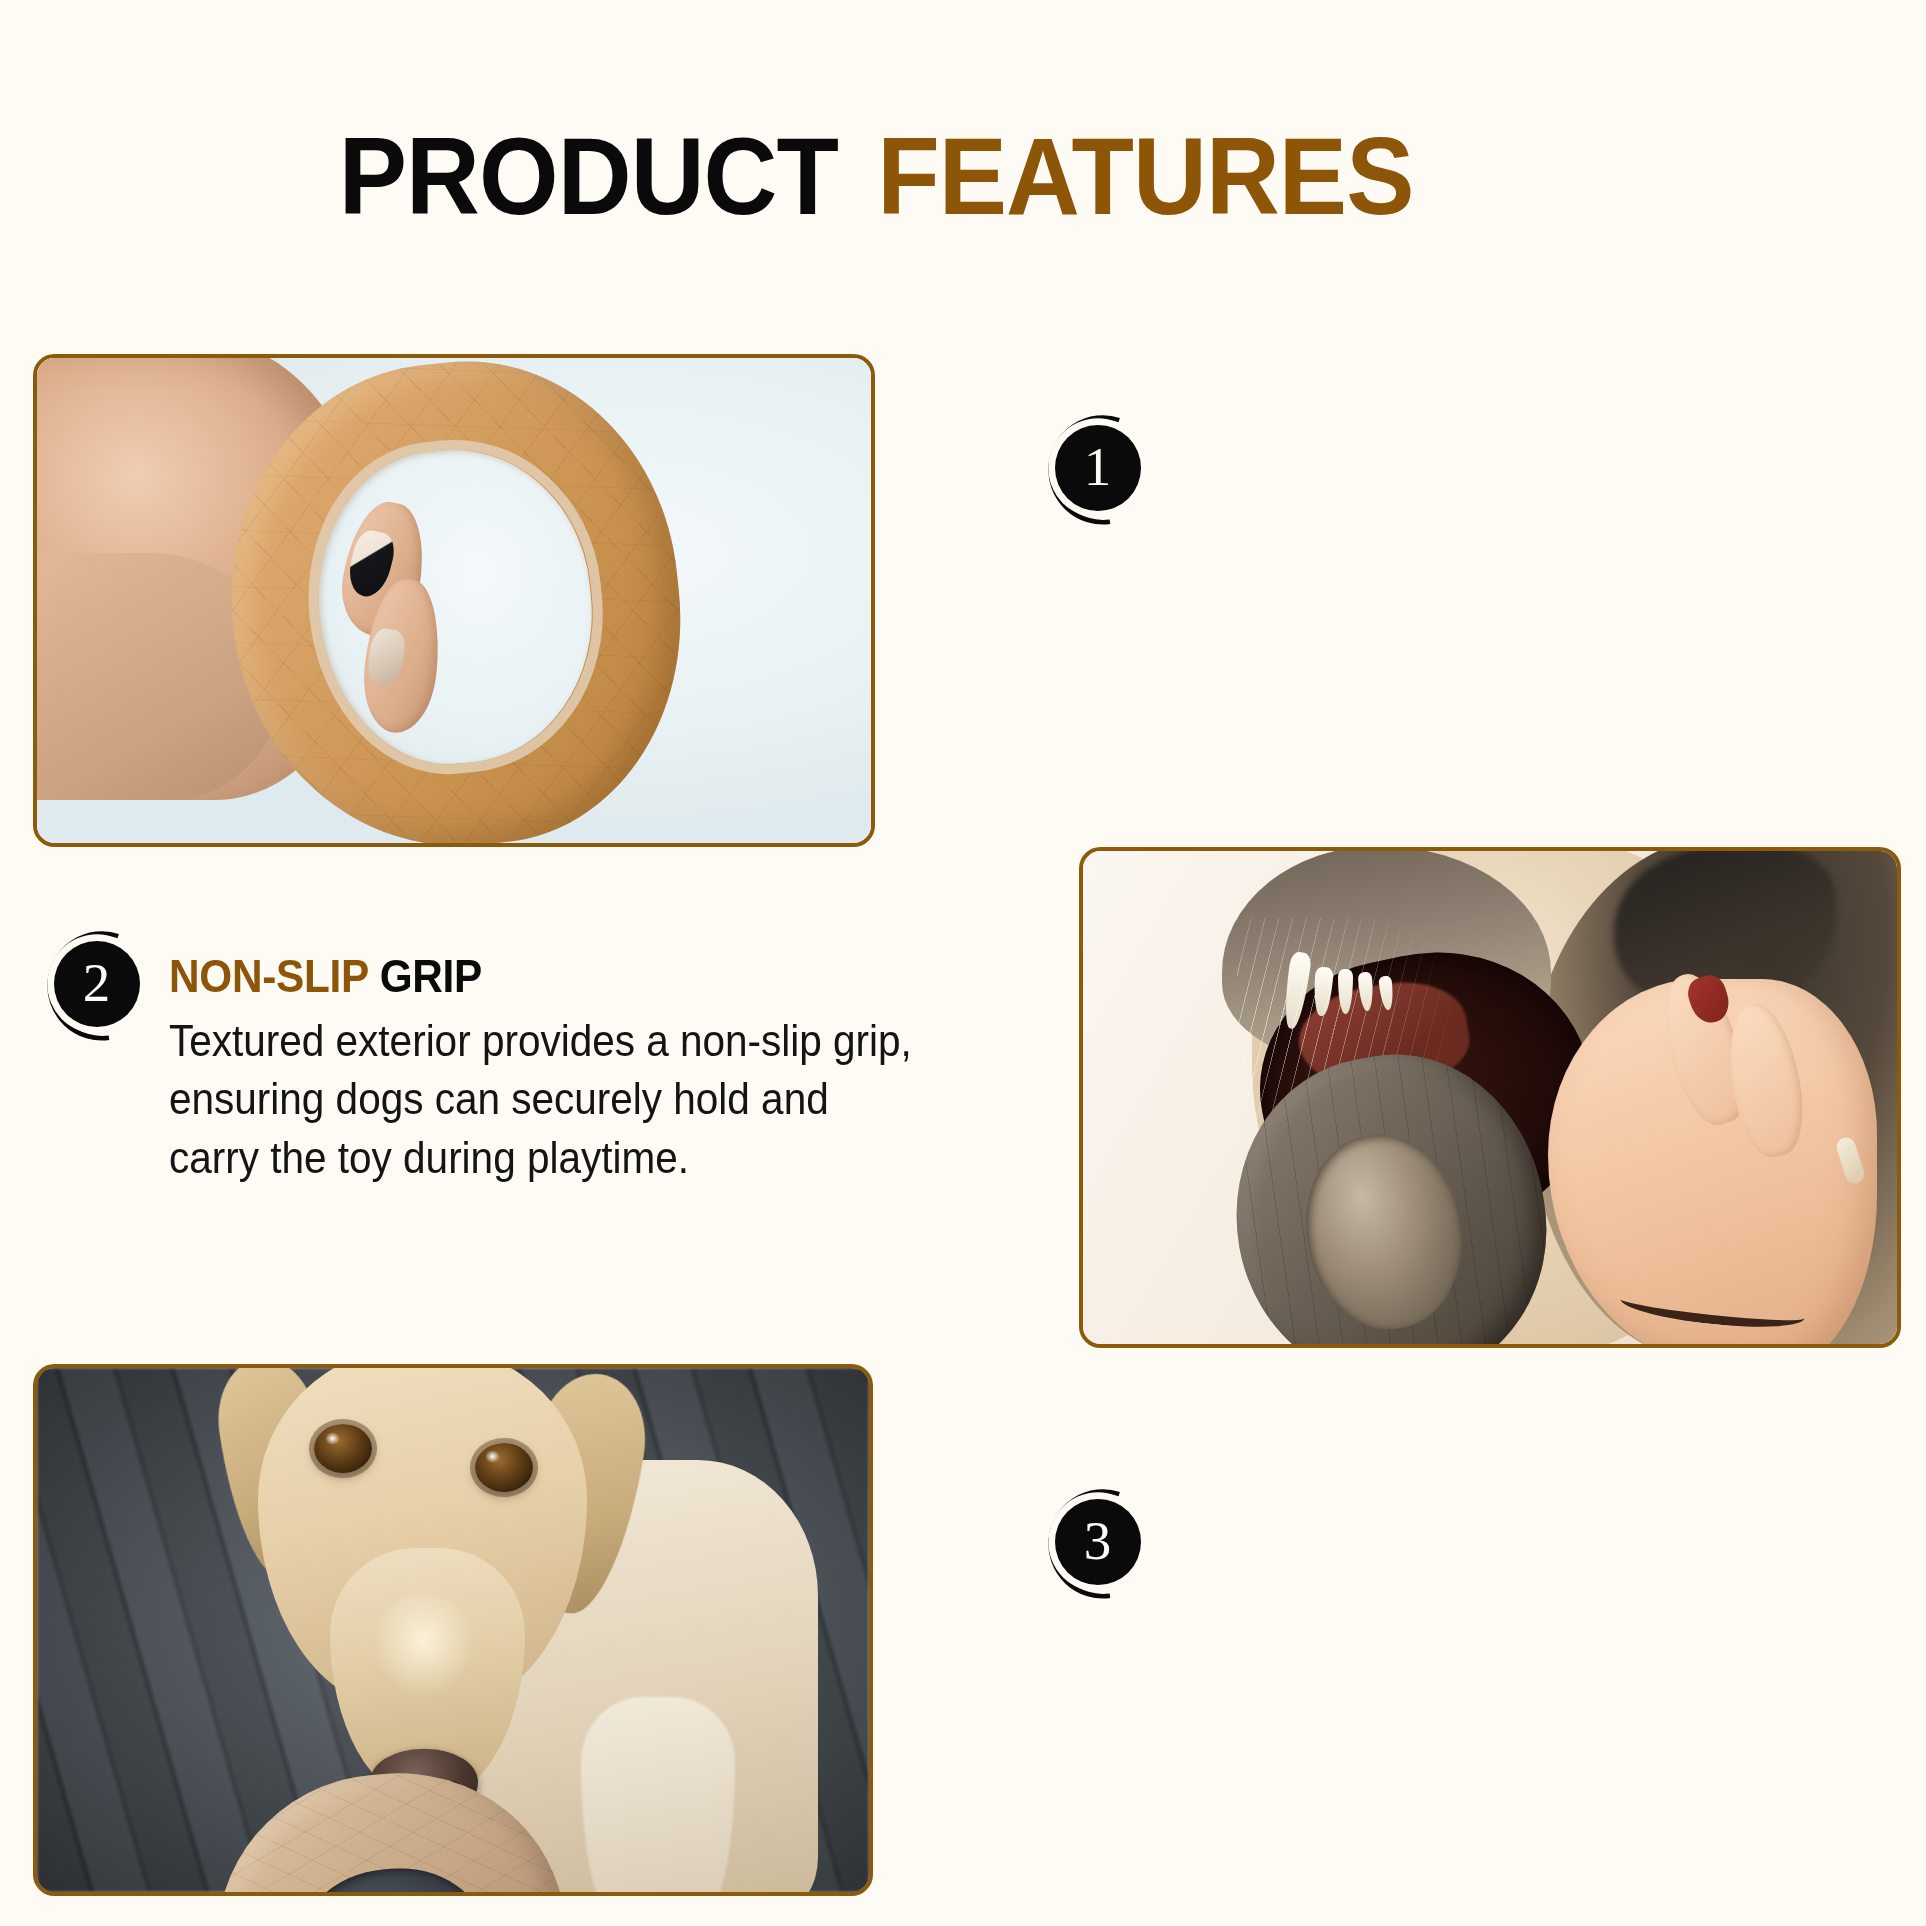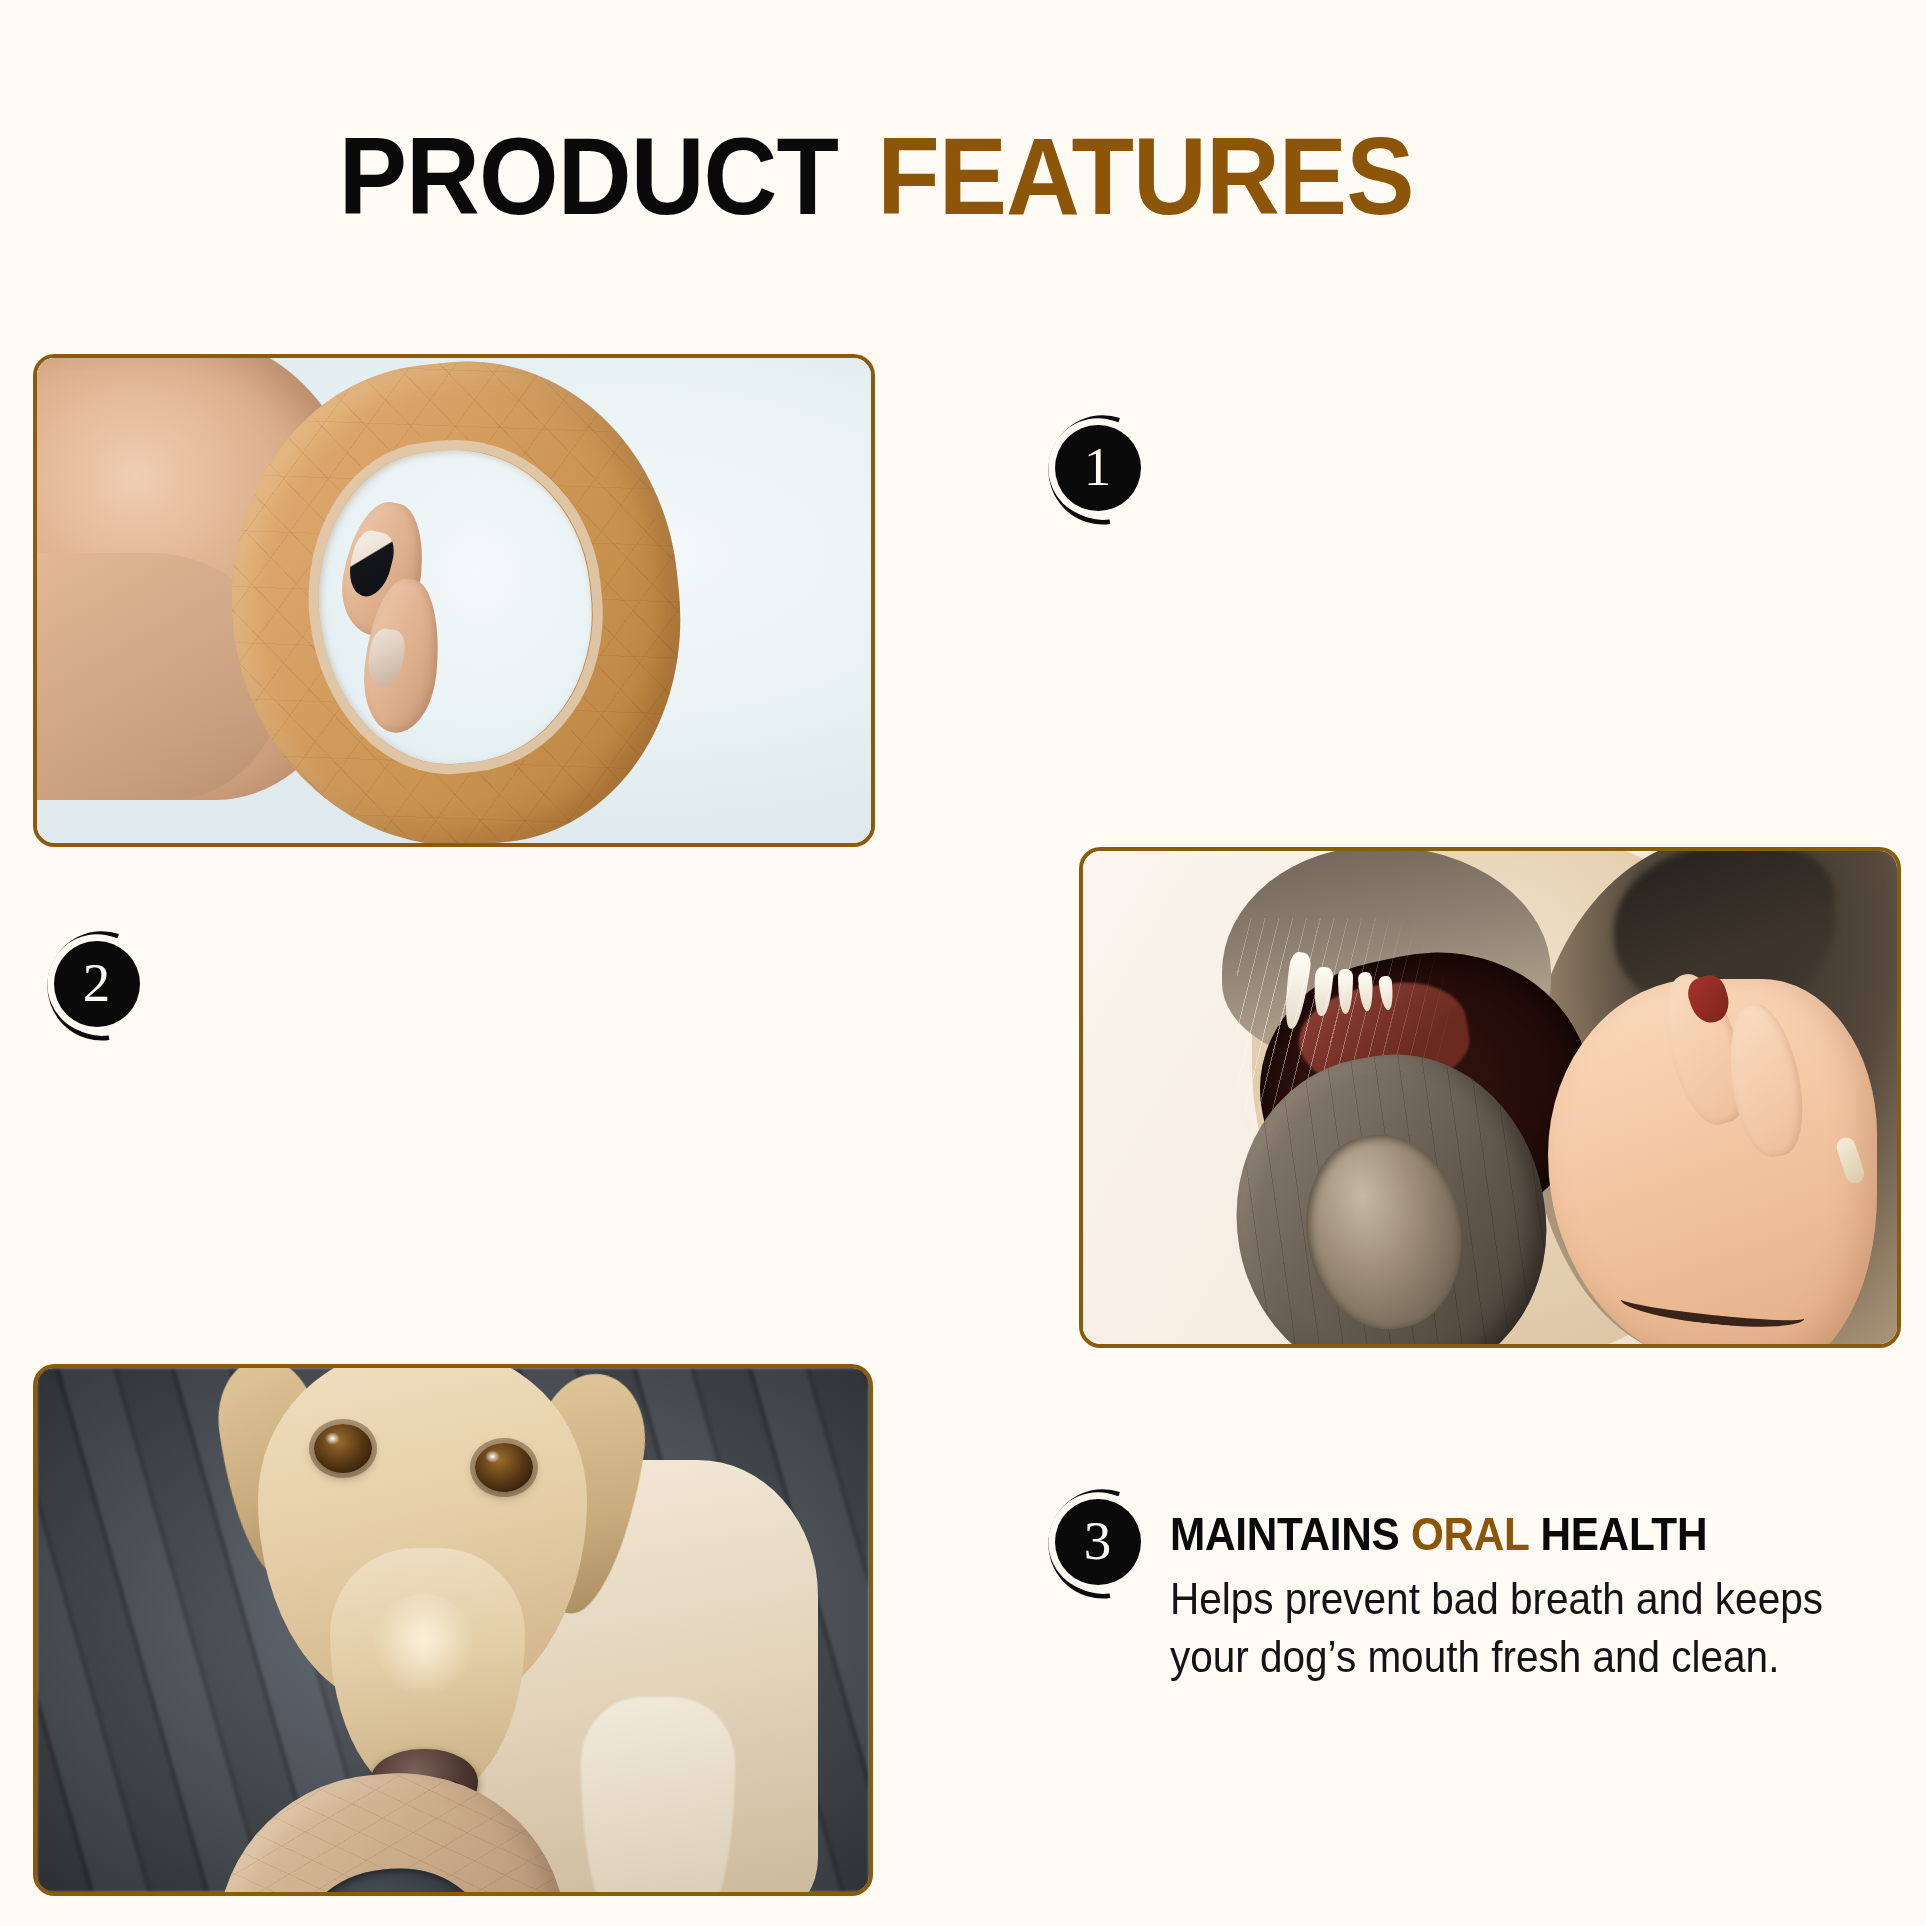--- a/index.html
+++ b/index.html
@@ -469,20 +469,24 @@
 
 <div class="feature" id="feature-2">
   <div class="badge-wrap">
     <svg class="badge-arc" viewBox="0 0 232 232">
       <path d="M 170 14 A 102 102 0 1 0 152 212" fill="none" stroke="#0A0A0A" stroke-width="9" stroke-linecap="butt"></path>
     </svg>
     <div class="badge-circle">
       <span class="badge-num">2</span>
     </div>
   </div>
+  <div class="feat-body">
+    <div class="feat-head"><span class="h-brown">NON-SLIP </span><span class="h-dark">GRIP</span></div>
+    <div class="feat-text">Textured exterior provides a non-slip grip, ensuring dogs can securely hold and carry the toy during playtime.</div>
+  </div>
 </div>
 
 <div class="frame" id="photo-dog-carrying">
   <div class="frame-inner">
     <div class="p3-bg"></div>
     <div class="p3-bgshade"></div>
     <div class="p3-shadow"></div>
     <div class="p3-body"></div>
     <div class="p3-leg"></div>
     <div class="p3-ear p3-earL"></div>
@@ -507,18 +511,14 @@
 
 <div class="feature" id="feature-3">
   <div class="badge-wrap">
     <svg class="badge-arc" viewBox="0 0 232 232">
       <path d="M 170 14 A 102 102 0 1 0 152 212" fill="none" stroke="#0A0A0A" stroke-width="9" stroke-linecap="butt"></path>
     </svg>
     <div class="badge-circle">
       <span class="badge-num">3</span>
     </div>
   </div>
-  <div class="feat-body">
-    <div class="feat-head"><span class="h-dark">MAINTAINS </span><span class="h-brown">ORAL </span><span class="h-dark">HEALTH</span></div>
-    <div class="feat-text">Helps prevent bad breath and keeps your dog’s mouth fresh and clean.</div>
-  </div>
 </div>
 
 
 </body></html>

